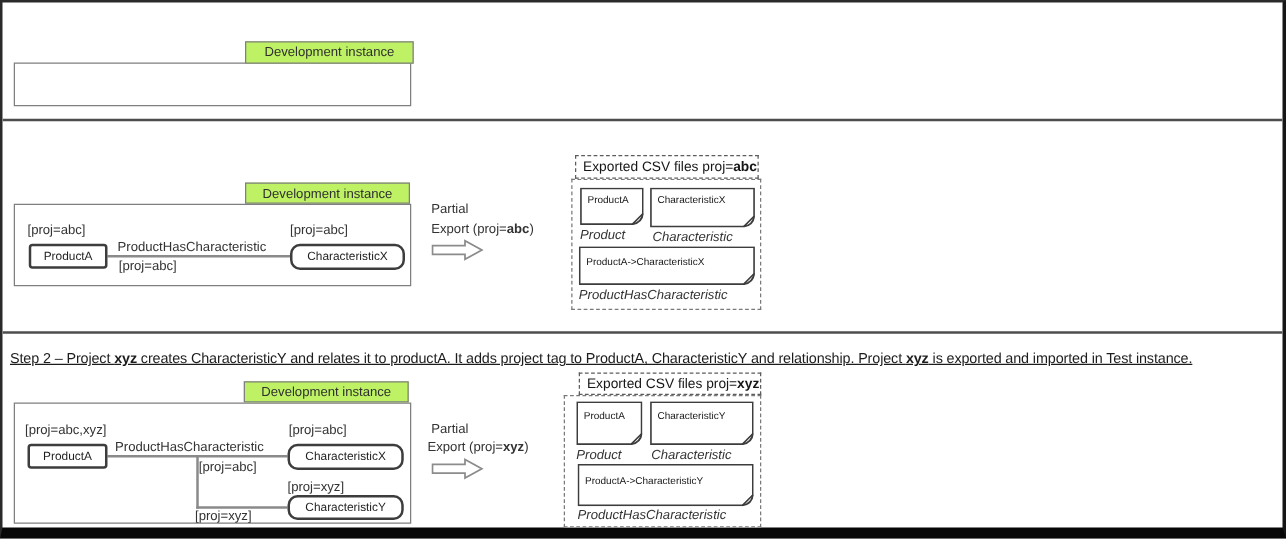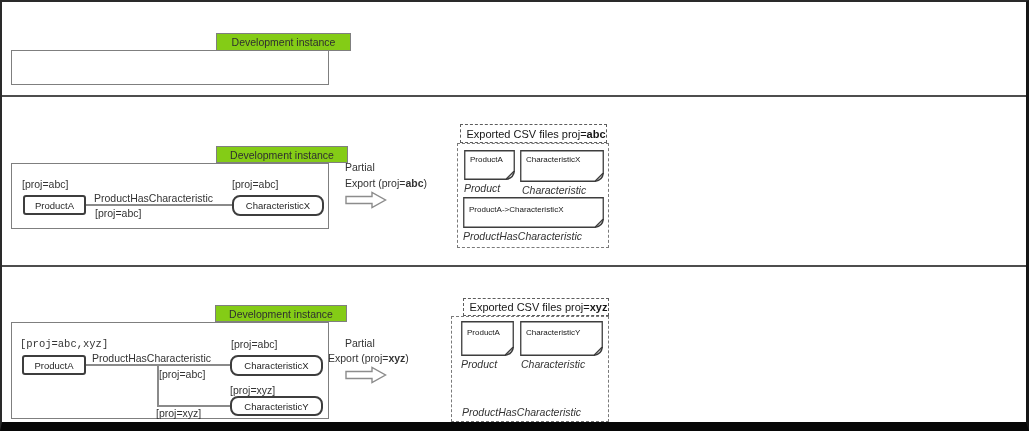--- a/index.html
+++ b/index.html
@@ -7,22 +7,22 @@
     position:relative;width:1029px;height:431px;background:#ffffff;
     font-family:"Liberation Sans",sans-serif;color:#2b2b2b;overflow:hidden;
     box-sizing:border-box;
     border-top:2px solid #2a2a2a;border-left:2px solid #2a2a2a;
     border-right:3px solid #161616;border-bottom:9px solid #070707;
   }
   .abs{position:absolute;box-sizing:border-box;}
   .sep{left:0;right:0;height:2px;background:#4d4d4d;}
   .step-title{font-size:11.5px;color:#1c1c1c;text-decoration:underline;white-space:nowrap;letter-spacing:-0.1px;}
   .step-title b{font-weight:bold;}
-  .tab{border:1px solid #7f7f7f;background:#84cc16;display:flex;align-items:center;justify-content:center;
-       font-size:10.5px;color:#2f2f2f;z-index:3;margin-left:20px;}
+  .tab{border:1px solid #7f7f7f;background:#bef264;display:flex;align-items:center;justify-content:center;
+       font-size:10.5px;color:#2f2f2f;z-index:3;}
   .inst-box{border:1px solid #7f7f7f;background:#fff;z-index:1;}
   .tagline{font-size:10.5px;color:#333;white-space:nowrap;z-index:4;}
   .node{border:2px solid #3d3d3d;background:#fff;display:flex;align-items:center;justify-content:center;
         font-size:9.5px;color:#1e1e1e;z-index:4;white-space:nowrap;}
   .node.square{border-radius:3px;}
   .node.round{border-radius:8px;}
   .relline{background:#8a8a8a;z-index:2;}
   .rel-label{font-size:10.5px;color:#333;white-space:nowrap;z-index:4;}
   .export-text{font-size:10.5px;color:#333;white-space:nowrap;}
   .export-text b{font-weight:bold;}
@@ -100,47 +100,48 @@
     <svg width="141" height="31" viewBox="0 0 141 31">
         <path d="M0.75,0.75 L140.25,0.75 L140.25,22 L132,30.25 L0.75,30.25 Z" fill="#fff" stroke="#3d3d3d" stroke-width="1.3"></path>
         <path d="M132,30.25 Q139.5,29.2 140.25,22" fill="none" stroke="#3d3d3d" stroke-width="1.6"></path>
       </svg>
     <span class="doc-name" style="top:8px;">ProductA-&gt;CharacteristicX</span>
   </div>
   <div class="abs type-label" style="left:461px;top:228px;">ProductHasCharacteristic</div>
 
   <div class="abs sep" style="top:263px;"></div>
 
+  <div class="abs step-title" style="left:6px;top:279px;"><span>Step 2 – Project </span><b>xyz</b><span> creates CharacteristicY and relates it to productA. It adds project tag to ProductA, CharacteristicY and relationship. Project </span><b>xyz</b><span> is exported and imported in Test instance.</span></div>
 
   <div class="abs tab" style="left:193px;top:303px;width:132px;height:17px;">
     <span>Development instance</span>
   </div>
   <div class="abs inst-box" style="left:9px;top:320px;width:318px;height:97px;"></div>
 
-  <div class="abs tagline" style="left:18px;top:336px;font-family:Liberation Mono, monospace;">[proj=abc,xyz]</div>
+  <div class="abs tagline" style="left:18px;top:336px;">[proj=abc,xyz]</div>
   <div class="abs node square" style="left:20px;top:353px;width:64px;height:20px;">
     <span>ProductA</span>
   </div>
   <div class="abs relline" style="left:84px;top:362px;width:144px;height:2px;"></div>
   <div class="abs rel-label" style="left:90px;top:350px;">ProductHasCharacteristic</div>
   <div class="abs tagline" style="left:157px;top:366px;">[proj=abc]</div>
   <div class="abs tagline" style="left:229px;top:336px;">[proj=abc]</div>
   <div class="abs node round" style="left:228px;top:353px;width:93px;height:21px;">
     <span>CharacteristicX</span>
   </div>
   <div class="abs relline" style="left:155px;top:362px;width:2px;height:43px;"></div>
   <div class="abs relline" style="left:155px;top:403px;width:73px;height:2px;"></div>
   <div class="abs tagline" style="left:228px;top:382px;">[proj=xyz]</div>
   <div class="abs node round" style="left:228px;top:394px;width:93px;height:20px;">
     <span>CharacteristicY</span>
   </div>
   <div class="abs tagline" style="left:154px;top:405px;">[proj=xyz]</div>
 
   <div class="abs export-text" style="left:343px;top:335px;">Partial</div>
-  <div class="abs export-text" style="left:326px;top:350px;"><span>Export (proj=</span><b>xyz</b><span>)</span></div>
+  <div class="abs export-text" style="left:340px;top:350px;"><span>Export (proj=</span><b>xyz</b><span>)</span></div>
   <svg class="abs arrow-svg" style="left:343px;top:364px;" width="42" height="18" viewBox="0 0 42 18">
     <path d="M1,5.5 L27,5.5 L27,1.5 L40.5,9 L27,16.5 L27,12.5 L1,12.5 Z" fill="#ffffff" stroke="#8c8c8c" stroke-width="1.4"></path>
   </svg>
 
   <div class="abs csv-title" style="left:461px;top:296px;width:146px;height:18px;">
       <span>Exported CSV files proj=</span>
       <b>xyz</b>
     </div>
   <div class="abs csv-body" style="left:449px;top:314px;width:158px;height:106px;"></div>
 
@@ -155,15 +156,22 @@
 
   <div class="abs doc" style="left:518px;top:319px;width:83px;height:35px;">
     <svg width="83" height="35" viewBox="0 0 83 35">
         <path d="M0.75,0.75 L82.25,0.75 L82.25,26 L74,34.25 L0.75,34.25 Z" fill="#fff" stroke="#3d3d3d" stroke-width="1.3"></path>
         <path d="M74,34.25 Q81.5,33.2 82.25,26" fill="none" stroke="#3d3d3d" stroke-width="1.6"></path>
       </svg>
     <span class="doc-name" style="top:7px;">CharacteristicY</span>
   </div>
   <div class="abs type-label" style="left:519px;top:356px;">Characteristic</div>
 
+  <div class="abs doc" style="left:460px;top:369px;width:141px;height:34px;">
+    <svg width="141" height="34" viewBox="0 0 141 34">
+        <path d="M0.75,0.75 L140.25,0.75 L140.25,25 L132,33.25 L0.75,33.25 Z" fill="#fff" stroke="#3d3d3d" stroke-width="1.3"></path>
+        <path d="M132,33.25 Q139.5,32.2 140.25,25" fill="none" stroke="#3d3d3d" stroke-width="1.6"></path>
+      </svg>
+    <span class="doc-name" style="top:9px;">ProductA-&gt;CharacteristicY</span>
+  </div>
   <div class="abs type-label" style="left:460px;top:404px;">ProductHasCharacteristic</div>
 
 </div>
 
 </body></html>

